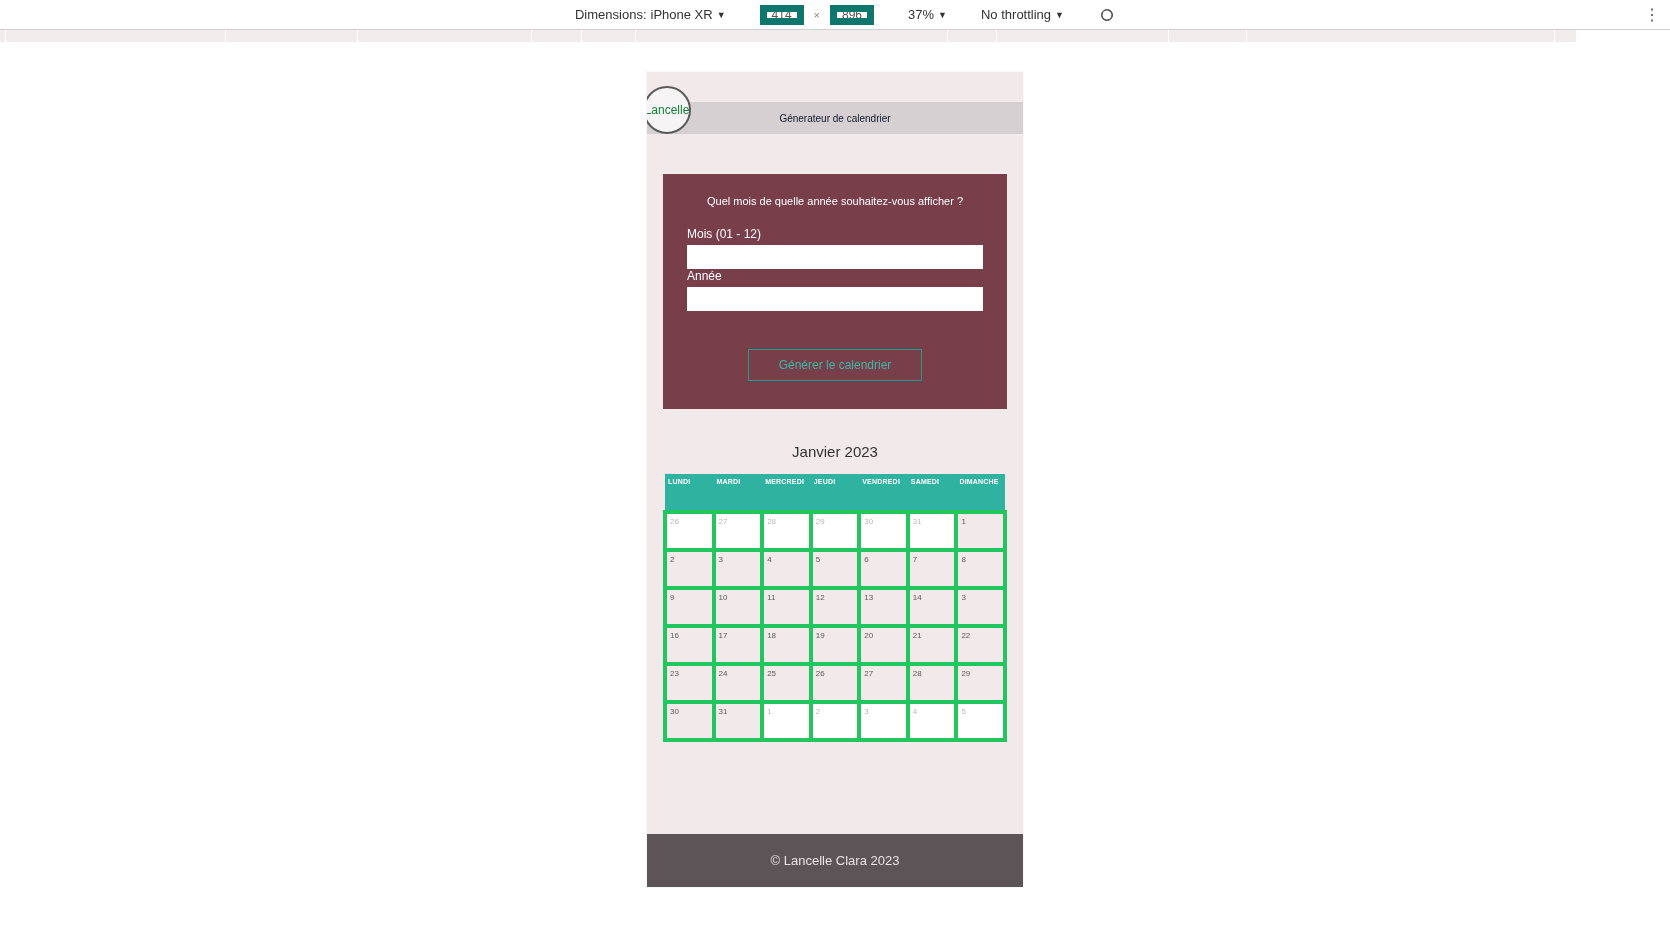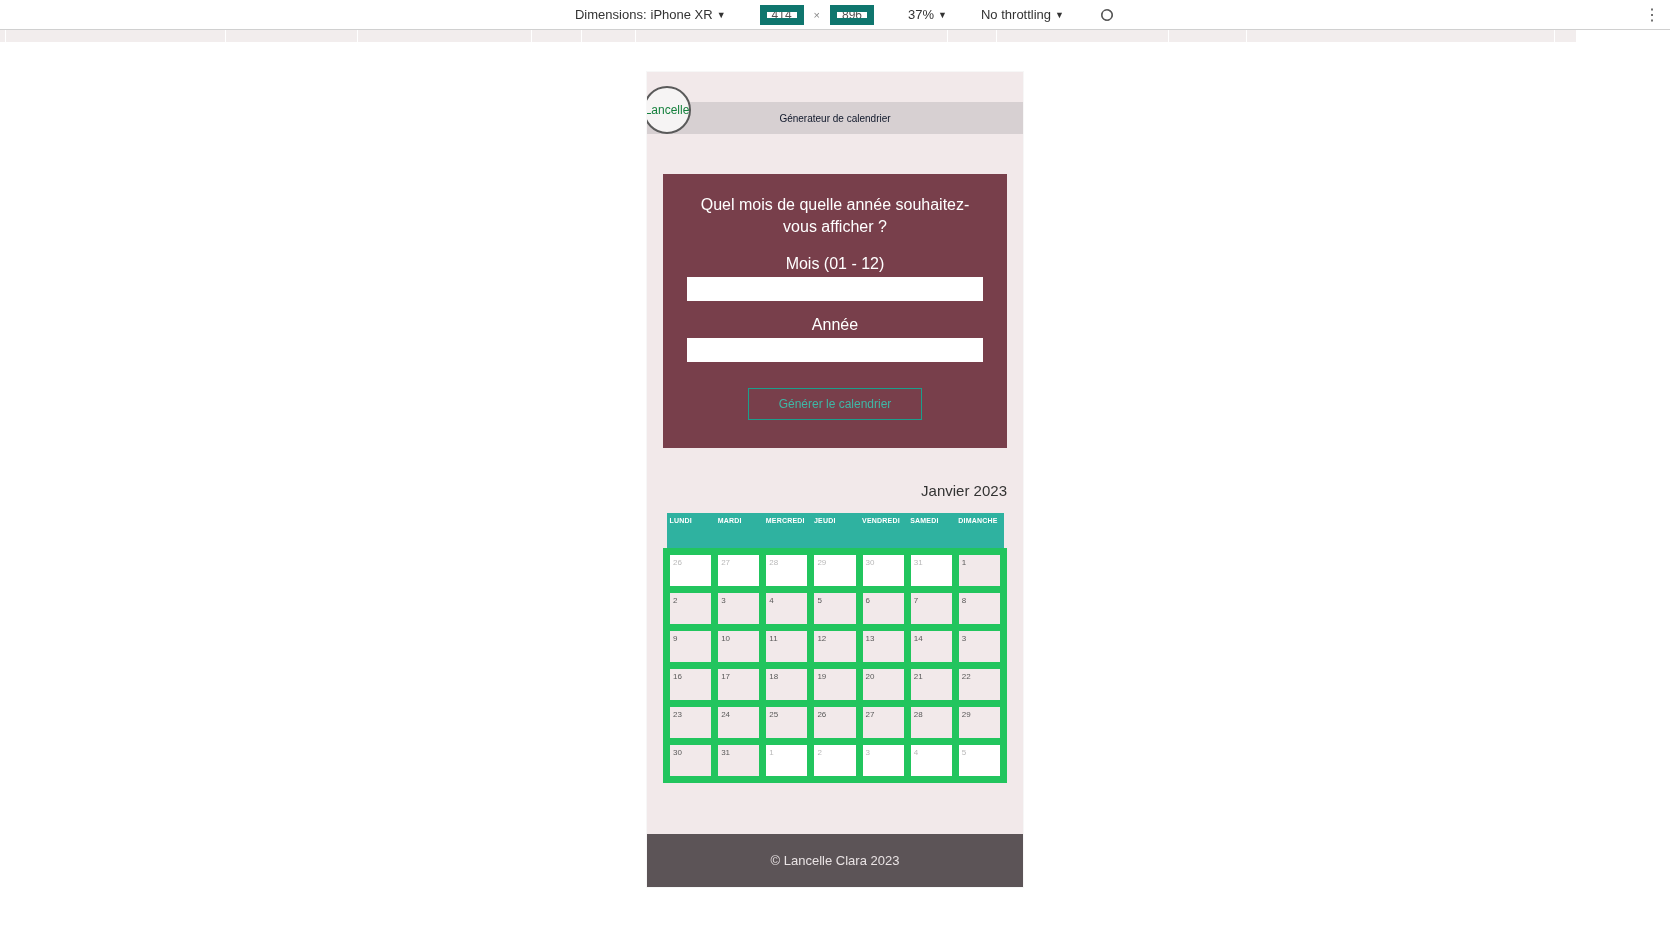--- a/index.html
+++ b/index.html
@@ -93,54 +93,53 @@
 
     
     .form-card {
       margin: 40px 16px 0 16px;
       background: #783f4b;
       color: #fff;
       padding: 20px 24px 28px 24px;
     }
     .form-card .question {
       text-align: center;
-      font-size: 16px;
+      font-size: 11px;
       line-height: 1.35;
       margin-bottom: 18px;
     }
     .form-card label {
       display: block;
-      font-size: 16px;
+      font-size: 12px;
       margin-bottom: 4px;
-      margin-top: 15px;
-      text-align: center;
+      margin-top: 0;
     }
     .form-card input[type="text"] {
       width: 100%;
       height: 24px;
       border: none;
       background: #fff;
       color: #222;
       font-size: 12px;
       padding: 0 6px;
     }
-    .form-card .btn-row { text-align: center; margin-top: 26px; }
+    .form-card .btn-row { text-align: center; margin-top: 38px; }
     .form-card button {
       background: transparent;
       border: 1px solid #1c9e8c;
       color: #3fb7a6;
       padding: 8px 30px;
       font-size: 12px;
       cursor: pointer;
     }
 
     
     .cal-wrap { margin: 34px 16px 0 16px; }
     .cal-title {
-      text-align: right;
+      text-align: center;
       font-size: 15px;
       color: #333;
       margin-bottom: 14px;
     }
     table.calendar {
       width: 100%;
       border-collapse: collapse;
       table-layout: fixed;
       font-size: 8px;
     }
@@ -149,21 +148,21 @@
       color: #fff;
       font-weight: 700;
       font-size: 7px;
       text-align: left;
       padding: 4px 3px;
       height: 38px;
       vertical-align: top;
       letter-spacing: 0.2px;
     }
     table.calendar td {
-      border: 7px solid #22c55e;
+      border: 4px solid #22c55e;
       height: 38px;
       vertical-align: top;
       padding: 3px 3px;
       color: #5a5a5a;
       background: #f2e9ea;
     }
     table.calendar td.out {
       background: #fff;
       color: #b9b9b9;
     }

